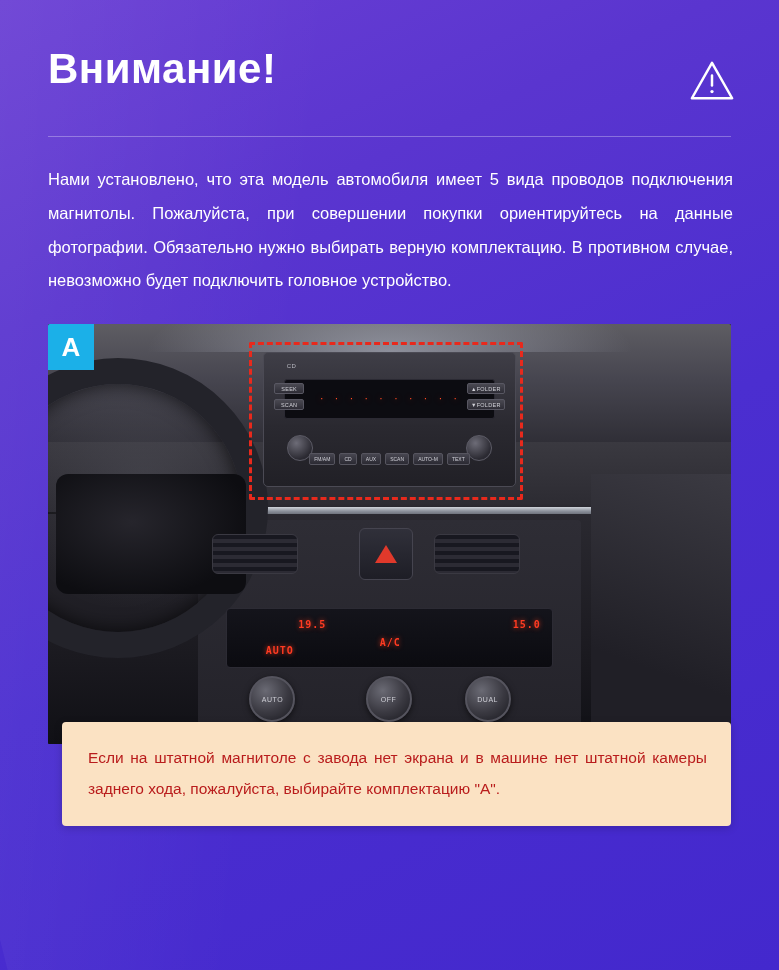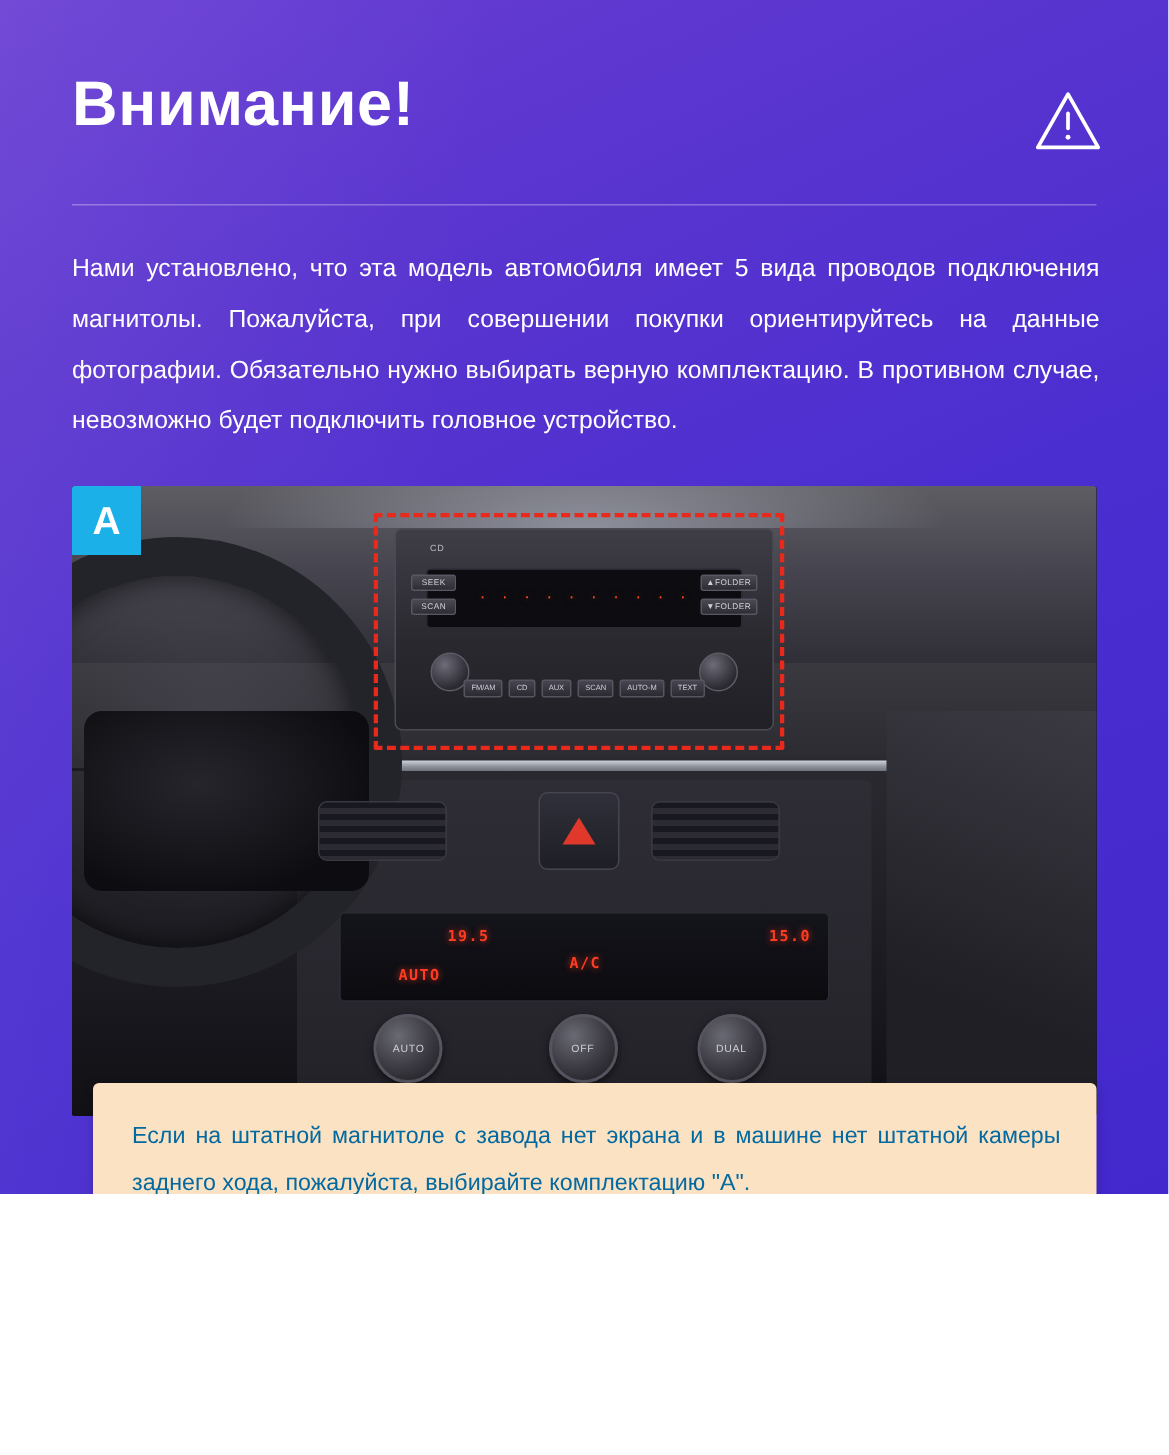--- a/index.html
+++ b/index.html
@@ -7,21 +7,21 @@
     margin: 0;
     padding: 0;
     width: 779px;
     height: 970px;
     overflow: hidden;
     font-family: "Liberation Sans", sans-serif;
   }
   .page {
     position: relative;
     width: 779px;
-    height: 796px;
+    height: 970px;
     background: linear-gradient(155deg, #6a3fd4 0%, #5a35cf 25%, #4b2ed0 55%, #4328cd 100%);
     overflow: hidden;
   }
   
   .page::before {
     content: "";
     position: absolute;
     left: -120px; top: -180px;
     width: 620px; height: 1200px;
     background: linear-gradient(110deg, rgba(255,255,255,0.10), rgba(255,255,255,0.0) 60%);
@@ -257,21 +257,21 @@
     z-index: 5;
   }
 
   .note {
     position: relative;
     margin: 0 48px 0 62px;
     margin-top: -22px;
     background: #fbe2c3;
     border-radius: 4px;
     padding: 20px 24px 22px 26px;
-    color: #0369a1;
+    color: #b91c1c;
     font-size: 15.5px;
     line-height: 2.0;
     text-align: justify;
     z-index: 6;
     box-shadow: 0 2px 8px rgba(0,0,0,0.18);
   }
 </style>
 </head>
 <body>
 

